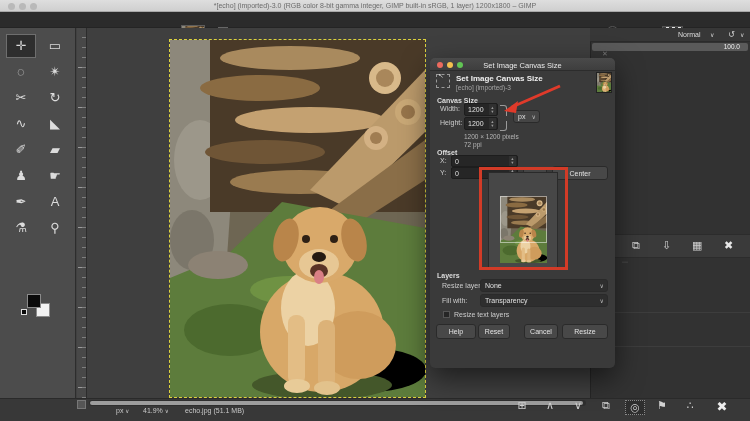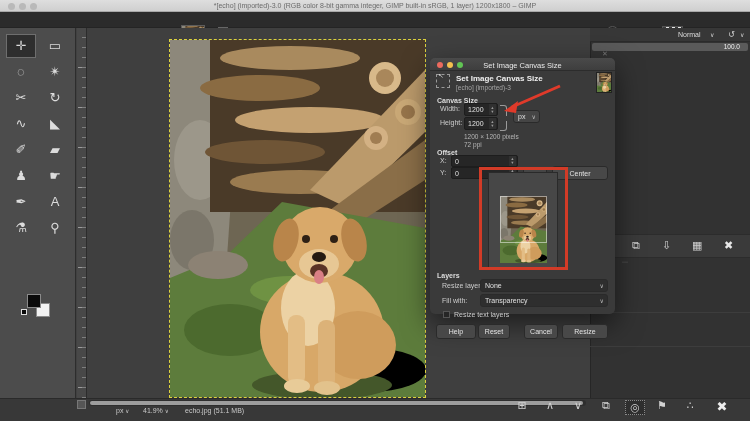--- a/index.html
+++ b/index.html
@@ -41,21 +41,21 @@
   .sep{left:590px;width:160px;height:1px;background:#3d3d3d;}
   
   .bstrip{left:0;top:398px;width:750px;height:23px;background:#383838;border-top:1px solid #2a2a2a;}
   .qmask{left:77px;top:400px;width:9px;height:9px;background:#565656;border:1px solid #777;}
   .hscroll{left:89px;top:400px;width:497px;height:6px;background:#2e2e2e;border-radius:3px;}
   .hscroll .thumb{left:1px;top:1px;width:493px;height:4px;background:#9d9d9d;border-radius:2px;}
   .status{font-size:7px;color:#c9c9c9;top:407px;white-space:nowrap;}
   .bicon{top:399px;font-size:11px;color:#d2d2d2;text-align:center;width:20px;}
   .anchor-btn{background:#2e2e2e;border:1px dotted #888;}
   
-  .dialog{left:430px;top:58px;width:185px;height:256px;background:#3a3a3a;border-radius:5px;
+  .dialog{left:430px;top:58px;width:185px;height:310px;background:#3a3a3a;border-radius:5px;
     box-shadow:0 10px 28px rgba(0,0,0,.55);z-index:50;}
   .dlg-title{left:0;top:0;width:185px;height:13px;background:linear-gradient(#4a4a4a,#3e3e3e);border-radius:5px 5px 0 0;border-bottom:1px solid #2c2c2c;}
   .tl{width:6px;height:6px;border-radius:50%;top:3.5px;}
   .dlg-title-text{width:100%;text-align:center;font-size:7.5px;color:#e8e8e8;top:2.5px;}
   .lbl{font-size:7px;color:#cccccc;white-space:nowrap;}
   .lbl.b{font-weight:bold;color:#dddddd;}
   .inp{background:#262626;border:1px solid #1d1d1d;border-radius:2px;color:#e2e2e2;font-size:7px;padding:2px 3px 0 3px;}
   .spin{position:absolute;right:1px;top:0;width:7px;height:100%;display:flex;flex-direction:column;align-items:center;justify-content:center;color:#9a9a9a;font-size:4.5px;line-height:4px;background:#303030;}
   .drop{background:#454545;border:1px solid #2a2a2a;border-radius:3px;color:#e0e0e0;font-size:7px;padding:2px 3px 0 4px;}
   .drop .chev{position:absolute;right:3px;top:2px;font-size:6px;color:#bbb;}

